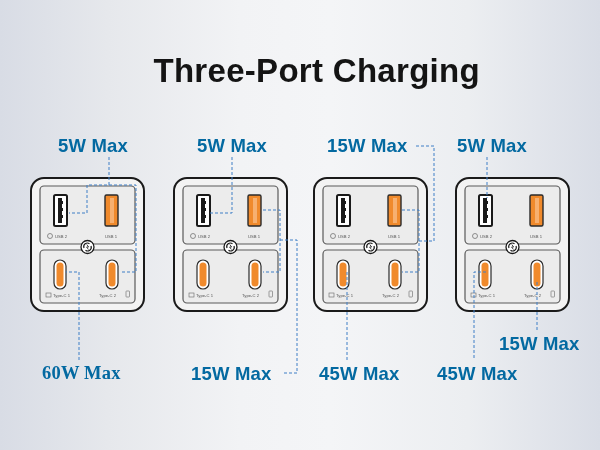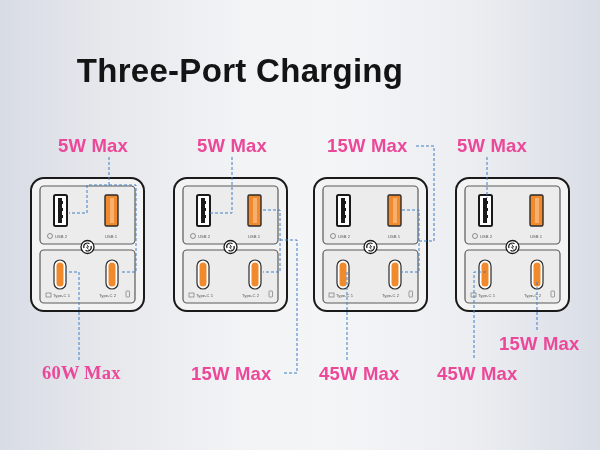--- a/index.html
+++ b/index.html
@@ -2,25 +2,25 @@
 <html><head>
 <meta charset="utf-8">
 <style>
   html, body { margin: 0; padding: 0; }
   body {
     width: 600px; height: 450px; overflow: hidden; position: relative;
     background: linear-gradient(90deg, #d8dce5 0%, #e6e8ec 18%, #f2f3f5 40%, #f4f5f7 55%, #eceef1 78%, #d9dde6 100%);
     font-family: "Liberation Sans", "DejaVu Sans", sans-serif;
   }
   .title {
-    position: absolute; left: 0; top: 52px; width: 480px; text-align: center;
+    position: absolute; left: 0; top: 52px; width: 480px; text-align: right;
     font-size: 33px; font-weight: 700; color: #141414; letter-spacing: 0.3px;
   }
   .label {
-    position: absolute; font-size: 18.5px; font-weight: 700; color: #ec4899;
+    position: absolute; font-size: 18.5px; font-weight: 700; color: #0369a1;
     white-space: nowrap; letter-spacing: 0.2px; text-align: right;
   }
   svg.stage { position: absolute; left: 0; top: 0; }
   .port-label { font-family: "Liberation Sans", sans-serif; font-size: 4.2px; fill: #555; }
 </style>
 </head>
 <body>
 
 <div class="title">Three-Port Charging</div>
 

